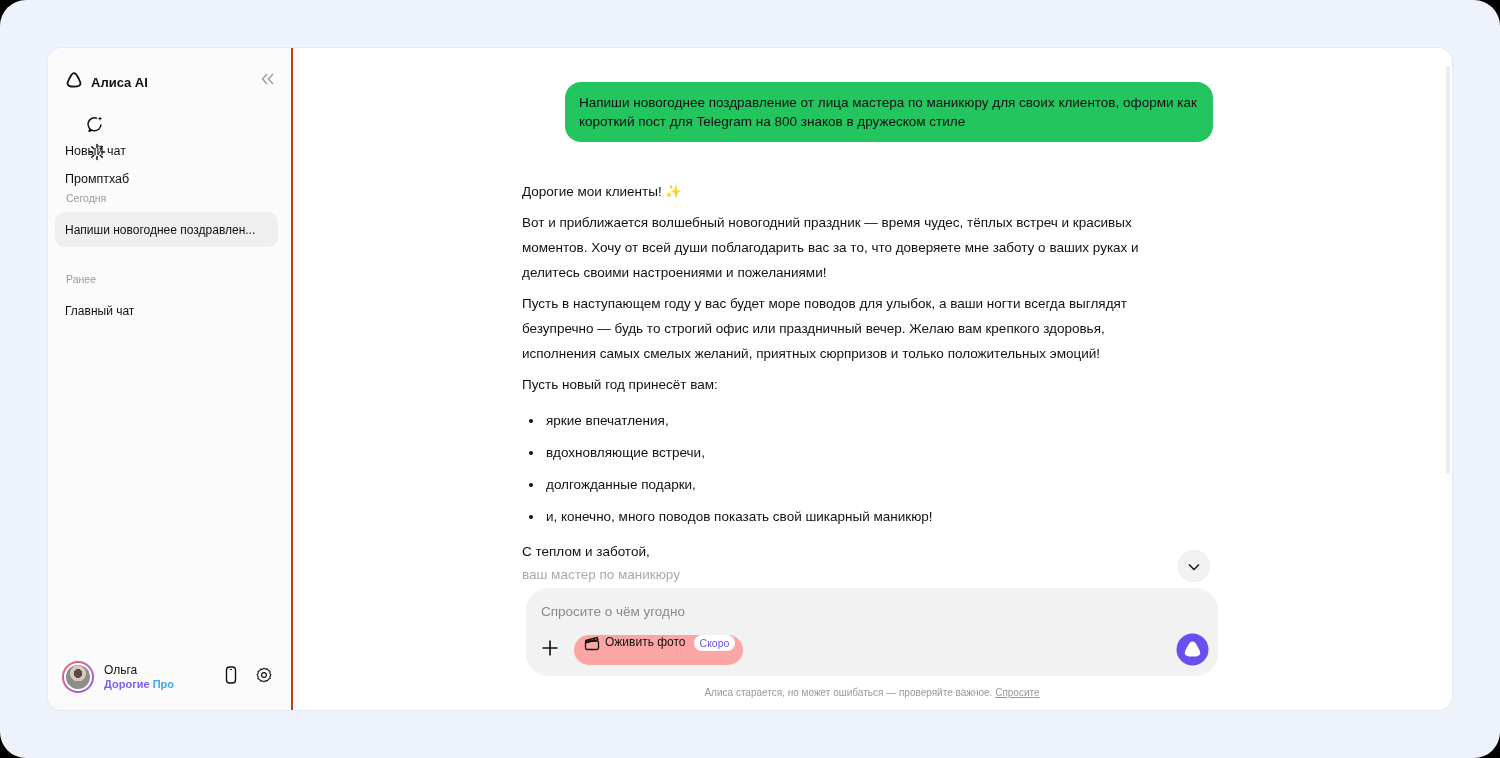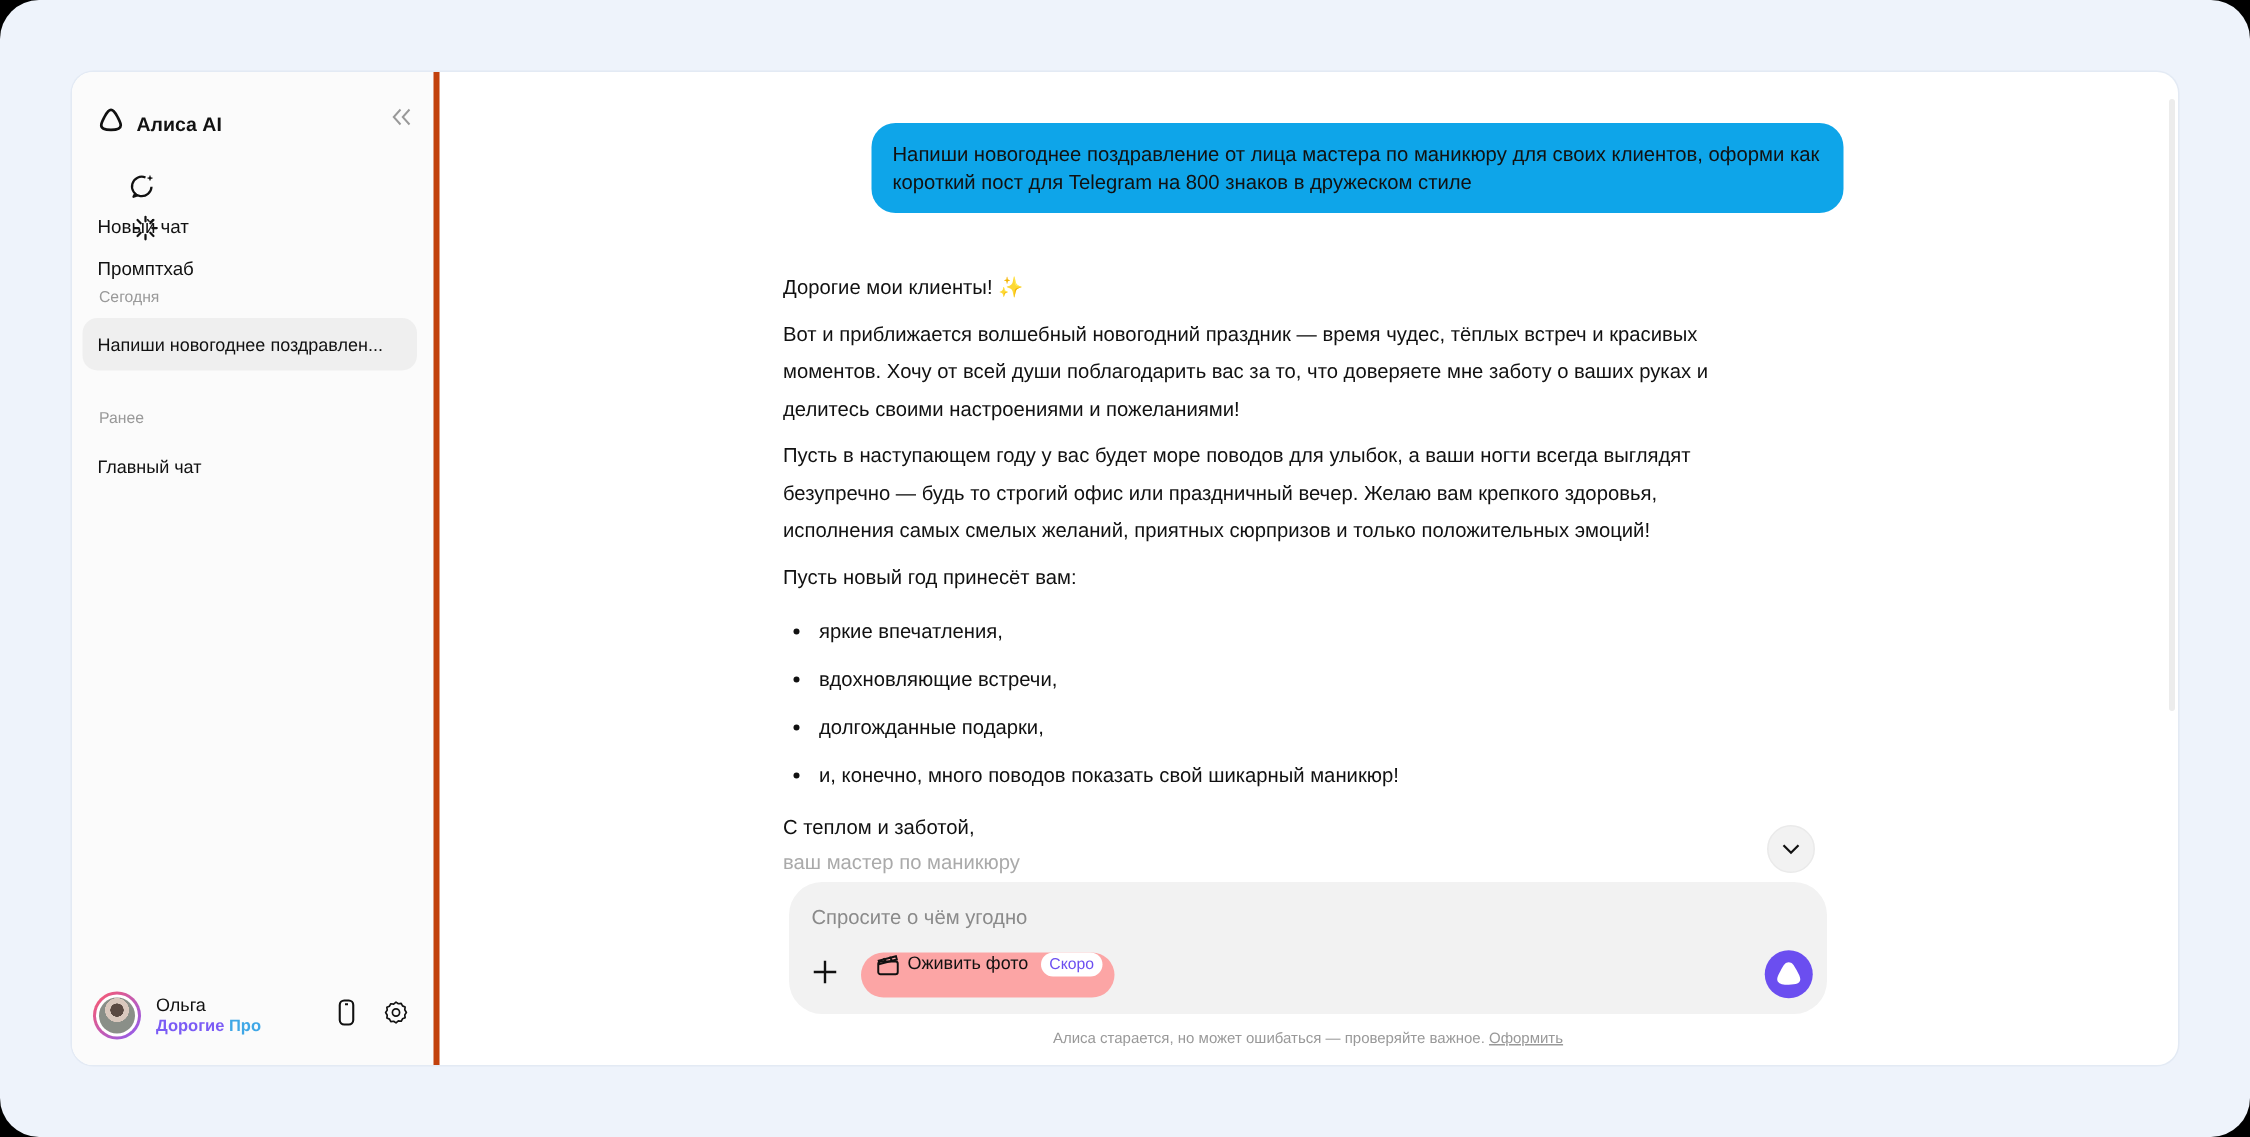--- a/index.html
+++ b/index.html
@@ -14,21 +14,21 @@
       background: #eef3fb; border-radius: 26px; overflow: hidden;
     }
     .app {
       position: absolute; left: 48px; top: 48px; width: 1404px; height: 662px;
       background: #fff; border-radius: 14px; overflow: hidden; display: flex;
       box-shadow: 0 0 0 1px rgba(220,228,240,0.6);
     }
     
     .sidebar {
       width: 245px; height: 100%; background: #fbfbfb;
-      border-right: 4px solid #c2410c; position: relative;
+      border-right: 2px solid #c2410c; position: relative;
     }
     .brand {
       position: absolute; left: 17px; top: 23px; display: flex; align-items: center; gap: 8px;
     }
     .brand-name { font-size: 13px; font-weight: 600; color: #111; }
     .collapse-btn {
       position: absolute; left: 212px; top: 24px; width: 16px; height: 16px;
       display: flex; align-items: center; justify-content: center; cursor: pointer;
     }
     .nav-item {
@@ -67,22 +67,22 @@
       position: absolute; top: 619px; width: 20px; height: 20px;
       display: flex; align-items: center; justify-content: center; cursor: pointer;
     }
     
     .main { flex: 1; position: relative; height: 100%; }
     .scrollbar {
       position: absolute; right: 2px; top: 18px; width: 4px; height: 408px;
       background: #ececec; border-radius: 2px;
     }
     .user-bubble {
-      position: absolute; left: 288px; top: 34px; width: 648px;
-      background: #0ea5e9; border-radius: 16px; padding: 11px 14px;
+      position: absolute; left: 272px; top: 34px; width: 648px;
+      background: #22c55e; border-radius: 16px; padding: 11px 14px;
       font-size: 13.5px; line-height: 19px; color: #111;
     }
     .answer {
       position: absolute; left: 229px; top: 131px; width: 650px;
       font-size: 13.5px; color: #111;
     }
     .answer p { line-height: 25px; margin-bottom: 6px; }
     .answer ul { list-style: none; margin-top: 8px; margin-bottom: 6px; }
     .answer li {
       position: relative; padding-left: 24px; line-height: 32px;
@@ -274,17 +274,17 @@
             <svg width="33" height="33" viewBox="0 0 33 33">
                 <circle cx="16.5" cy="16.5" r="16" fill="#6b4ef0"></circle>
                 <path d="M16.5 8.5c2.2 0 3.4 1.8 5.2 5.2 1.5 2.8 2.5 4.6 2.5 6.2 0 2.6-2.7 3.6-7.7 3.6s-7.7-1-7.7-3.6c0-1.6 1-3.4 2.5-6.2 1.8-3.4 3-5.2 5.2-5.2z" fill="#fff"></path>
               </svg>
           </span>
         </div>
       </div>
 
       <div class="disclaimer">
         <span>Алиса старается, но может ошибаться — проверяйте важное.</span>
-        <a>Оформить</a>
+        <a>Спросите</a>
       </div>
     </main>
   </div>
 </div>
 
 </body></html>

